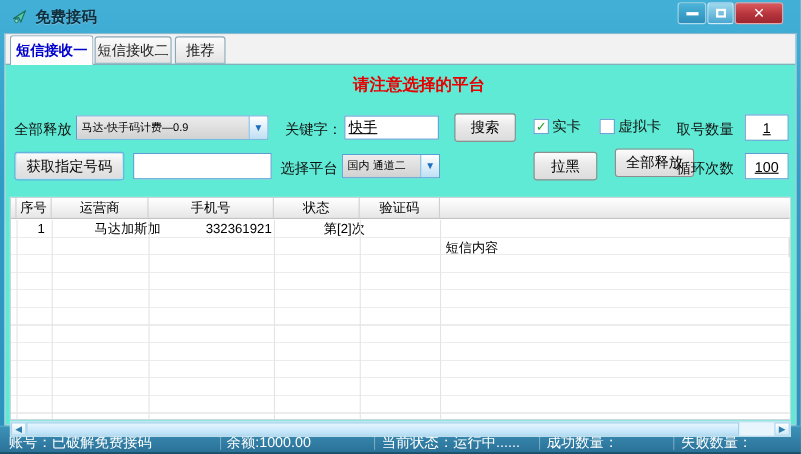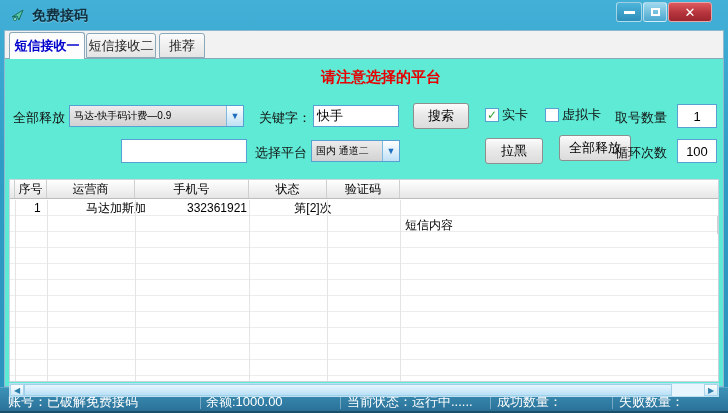--- a/index.html
+++ b/index.html
@@ -56,21 +56,21 @@
   }
   .notice {
     position:absolute; left:316px; top:9px; width:200px;
     font-size:15px; font-weight:bold; color:#e60000;
   }
   
   .lbl { position:absolute; font-size:13px; color:#111; }
   .tbox {
     position:absolute; background:#fff; border:1px solid #56a0d2;
     font-size:13px; color:#000; padding:0 3px;
-    display:flex; align-items:center;
+    display:flex; align-items:center;text-decoration:underline;
   }
   .combo {
     position:absolute; height:22px; border:1px solid #56a0d2; background:#fff;
     display:flex; align-items:stretch; cursor:pointer;
   }
   .combo .val {
     flex:1; background:linear-gradient(#ececec,#d2d2d2);
     font-size:10px; color:#000; display:flex; align-items:center; padding:0 4px;
     overflow:hidden; white-space:nowrap;
   }
@@ -199,20 +199,23 @@
     </div>
     <div class="chk" style="left:540px; top:47px;">
       <span class="box"></span>
       <span class="txt">虚拟卡</span>
     </div>
     <span class="lbl" style="left:610px; top:50px;">取号数量</span>
     <div class="tbox" style="left:672px; top:45px; width:40px; height:24px; justify-content:center;">
       <span>1</span>
     </div>
 
+    <div class="pbtn blue" style="left:8px; top:79px; width:100px;">
+      <span>获取指定号码</span>
+    </div>
     <div class="tbox" style="left:116px; top:80px; width:126px; height:24px;">
       <span></span>
     </div>
     <span class="lbl" style="left:250px; top:85px;">选择平台</span>
     <div class="combo" style="left:306px; top:81px; width:89px;">
       <span class="val">国内 通道二</span>
       <span class="arrow">▼</span>
     </div>
     <div class="pbtn" style="left:480px; top:79px; width:58px;">
       <span>拉黑</span>

